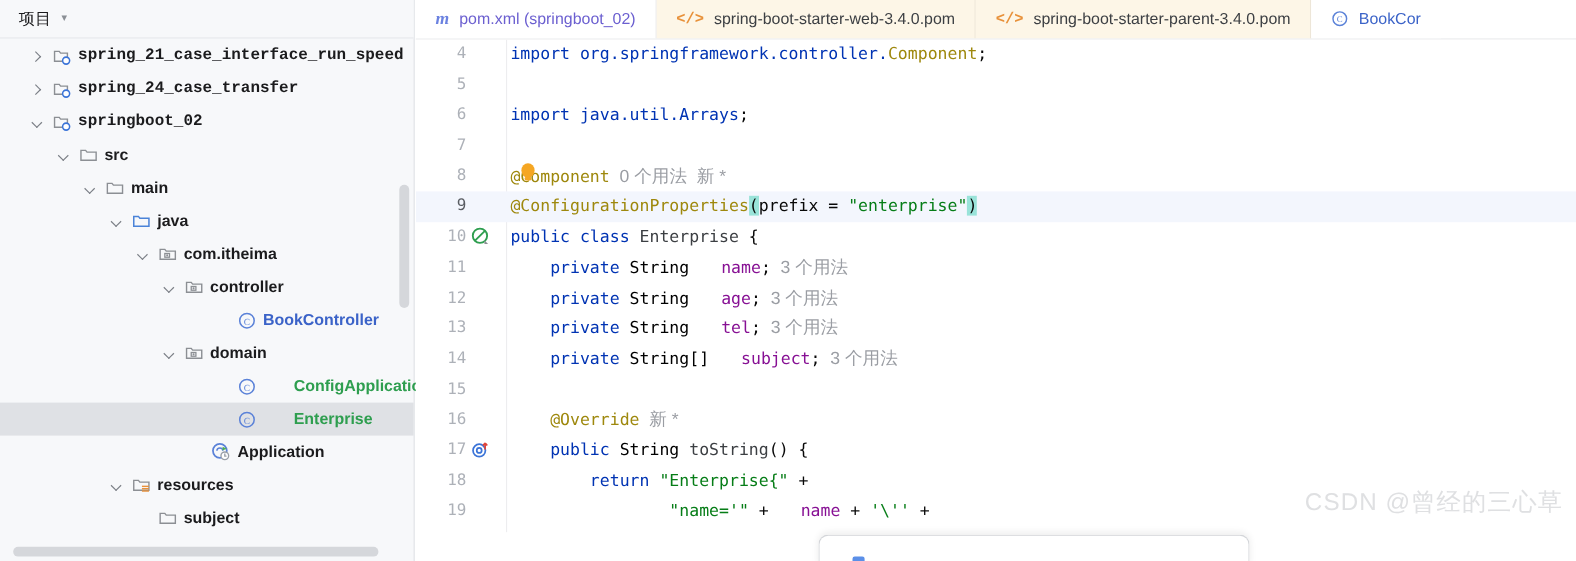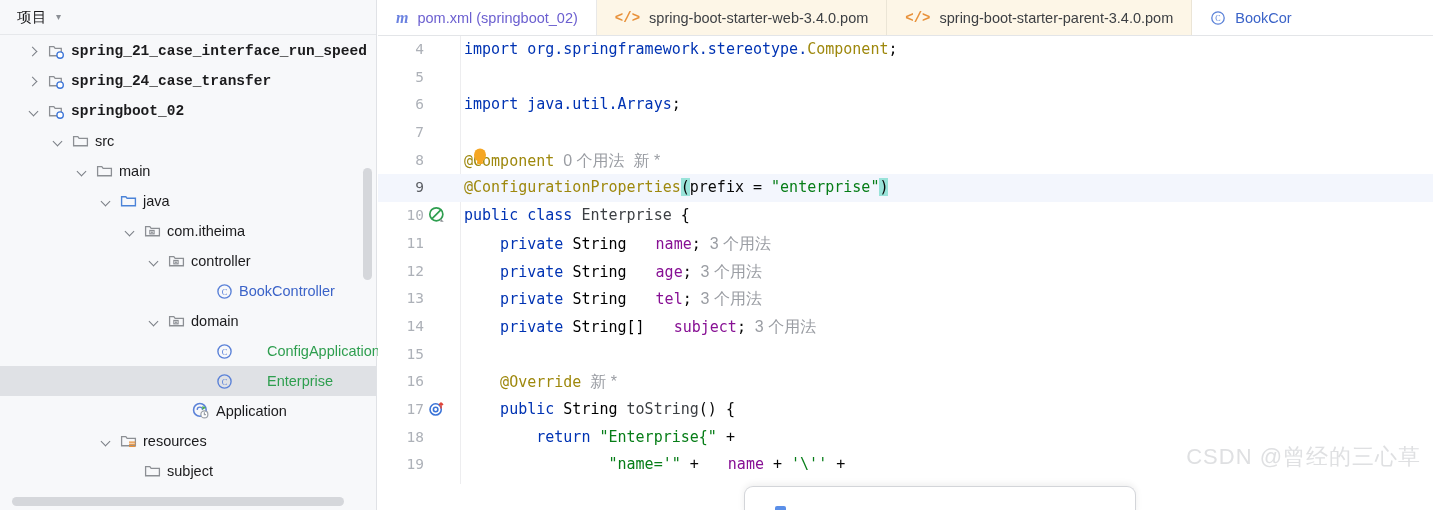--- a/index.html
+++ b/index.html
@@ -43,21 +43,21 @@
   }
   .twisty.open::before, .twisty.closed::before {
     content: ""; position: absolute; left: 2px; top: 3px;
     width: 6px; height: 6px;
     border-right: 1.4px solid #7a7e85;
     border-bottom: 1.4px solid #7a7e85;
   }
   .twisty.open::before { transform: rotate(45deg); }
   .twisty.closed::before { transform: rotate(-45deg); left: 1px; }
   .ico { flex: 0 0 auto; margin-right: 6px; display: inline-flex; align-items: center; }
-  .lbl { line-height: 1; }
+  .lbl { line-height: 1; font-weight: bold; }
   .lbl.bold { font-weight: bold; font-family: Liberation Mono, monospace; }
   .lbl.blue { color: #3b63c8; }
   .lbl.green { color: #2e9e4f; margin-left: 28px; }
 
   
   #sb-vscroll {
     position: absolute; right: 4px; top: 168px;
     width: 9px; height: 112px; border-radius: 5px;
     background: #d5d7db;
   }
@@ -351,21 +351,21 @@
             <circle cx="8" cy="8" r="6.2" fill="none" stroke="#5b82d8" stroke-width="1.3"></circle>
             <text x="8" y="11.2" font-size="8" font-family="Liberation Serif, serif" fill="#5b82d8" text-anchor="middle">C</text>
           </svg></span>
         <span class="tab-label blue">BookCor</span>
       </div>
     </div>
 
   <div id="editor">
     <div class="gutter-sep"></div>
     <div id="code">
-        <div class="codeline"><span class="lnum">4</span><span class="ctext"><span class="kw">import </span><span class="kw">org.springframework.stereotype.</span><span class="anno">Component</span><span class="punc">;</span></span></div>
+        <div class="codeline"><span class="lnum">4</span><span class="ctext"><span class="kw">import </span><span class="kw">org.springframework.controller.</span><span class="anno">Component</span><span class="punc">;</span></span></div>
         <div class="codeline"><span class="lnum">5</span><span class="ctext"></span></div>
         <div class="codeline"><span class="lnum">6</span><span class="ctext"><span class="kw">import </span><span class="kw">java.util.Arrays</span><span class="punc">;</span></span></div>
         <div class="codeline"><span class="lnum">7</span><span class="ctext"></span></div>
         <div class="codeline"><span class="lnum">8</span><span class="ctext"><span class="anno">@Component</span><span class="hint">  0 个用法  新 *</span></span><span style="position: absolute; left: 92px; top: -1px;"><svg width="20" height="22" viewBox="0 0 20 22">
               <ellipse cx="10" cy="9" rx="6" ry="6.6" fill="#f5a623"></ellipse>
               <rect x="7" y="15" width="6" height="3" rx="1" fill="#f5a623"></rect>
             </svg></span></div>
         <div class="codeline current"><span class="lnum">9</span><span class="ctext"><span class="anno">@ConfigurationProperties</span><span class="punc brace-hl">(</span><span class="punc">prefix </span><span class="punc">= </span><span class="str">"enterprise"</span><span class="punc brace-hl">)</span></span></div>
         <div class="codeline"><span class="lnum">10</span><span class="gutter-ico"><svg width="18" height="18" viewBox="0 0 16 16">
               <circle cx="7.4" cy="7.4" r="5.8" fill="none" stroke="#2e9e4f" stroke-width="1.5"></circle>

